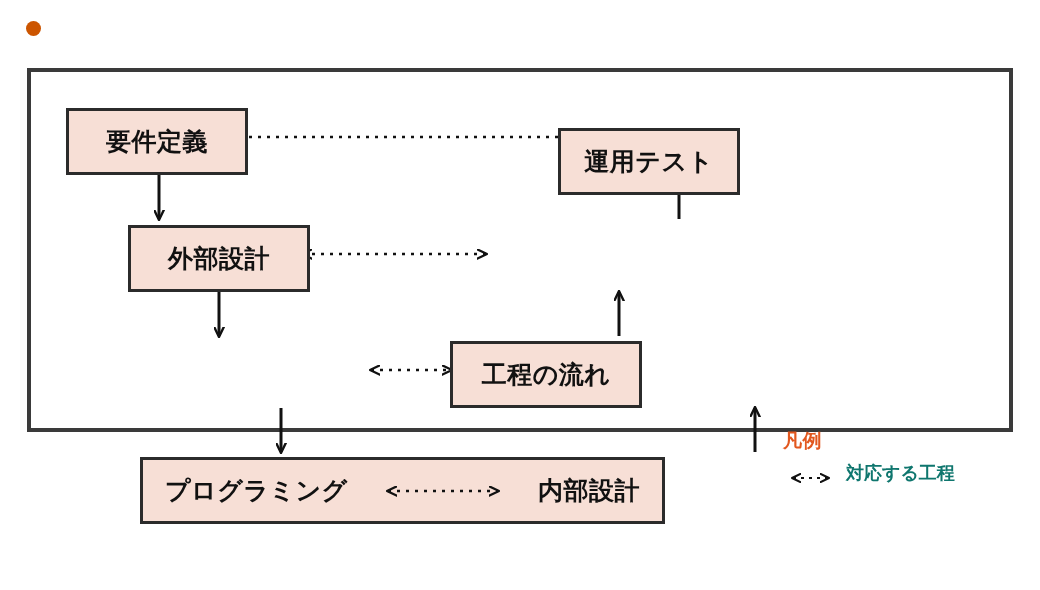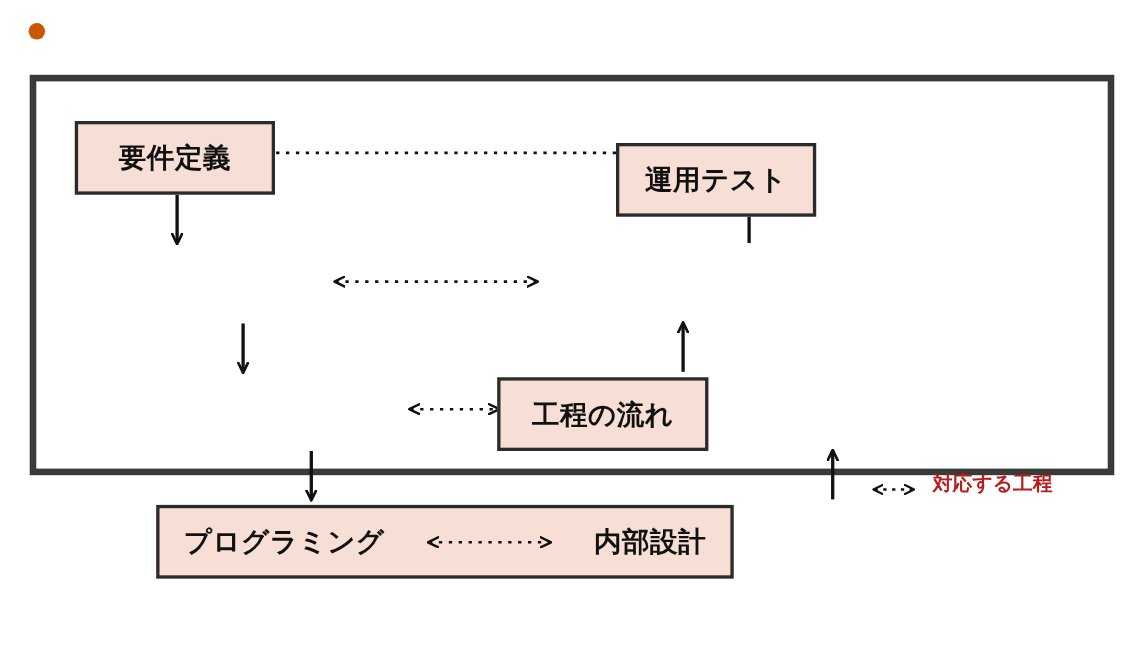--- a/index.html
+++ b/index.html
@@ -42,21 +42,21 @@
     white-space: nowrap;
   }
 
   
   #diagram-frame {
     position: absolute;
     left: 27px;
     top: 68px;
     width: 986px;
     height: 364px;
-    border: 6px solid #14532d;
+    border: 4px solid #14532d;
     background: #ffffff;
     box-sizing: border-box;
   }
 
   
   #connector-layer {
     position: absolute;
     left: 0;
     top: 0;
     width: 986px;
@@ -117,21 +117,21 @@
   }
   .legend-sym {
     flex: none;
     width: 54px;
     padding-top: 7px;
   }
   .legend-label {
     font-size: 18px;
     font-weight: 600;
     line-height: 1.16;
-    color: #b91c1c;
+    color: #0f766e;
   }
 </style>
 </head>
 <body>
 
 <div id="title-row">
   <span id="title-bullet" style="background: rgb(204, 85, 0);"></span>
 </div>
 
 <div id="diagram-frame" style="border-color: rgb(58, 58, 58);">
@@ -172,20 +172,23 @@
   </svg>
 
   <div class="proc-box" style="left: 35px; top: 36px; width: 182px; height: 67px; background: rgb(247, 223, 214); border-color: rgb(43, 43, 43);">
     <span>要件定義</span>
   </div>
 
   <div class="proc-box" style="left: 527px; top: 36px; width: 182px; height: 67px; background: rgb(247, 223, 214); border-color: rgb(43, 43, 43); margin-top: 20px;">
     <span>運用テスト</span>
   </div>
 
+  <div class="proc-box" style="left: 97px; top: 153px; width: 182px; height: 67px; background: rgb(247, 223, 214); border-color: rgb(43, 43, 43);">
+    <span>外部設計</span>
+  </div>
 
 
 
   <div class="proc-box" style="left: 419px; top: 269px; width: 192px; height: 67px; background: rgb(247, 223, 214); border-color: rgb(43, 43, 43);">
     <span>工程の流れ</span>
   </div>
 
   <div class="proc-box wide" style="left: 109px; top: 385px; width: 525px; height: 67px; background: rgb(247, 223, 214); border-color: rgb(43, 43, 43);">
     <span class="wide-label">プログラミング</span>
 
@@ -200,20 +203,21 @@
           </marker>
         </defs>
         <line x1="11" y1="8" x2="121" y2="8" stroke="#111" stroke-width="2.4" stroke-dasharray="3 6" marker-start="url(#w-head-l)" marker-end="url(#w-head-r)"></line>
       </svg>
     </span>
 
     <span class="wide-label">内部設計</span>
   </div>
 
   <div id="legend">
+    <div id="legend-title" style="color: rgb(226, 87, 30);">凡例</div>
 
     <div class="legend-row">
       <span class="legend-sym">
         <svg width="54" height="14" viewBox="0 0 54 14">
           <defs>
             <marker id="lg-head-r" markerWidth="10" markerHeight="10" refX="8" refY="5" orient="auto" markerUnits="userSpaceOnUse">
               <path d="M0,0.6 L9,5 L0,9.4" fill="none" stroke="#111" stroke-width="2" stroke-linecap="round" stroke-linejoin="round"></path>
             </marker>
             <marker id="lg-head-l" markerWidth="10" markerHeight="10" refX="8" refY="5" orient="auto-start-reverse" markerUnits="userSpaceOnUse">
               <path d="M0,0.6 L9,5 L0,9.4" fill="none" stroke="#111" stroke-width="2" stroke-linecap="round" stroke-linejoin="round"></path>

